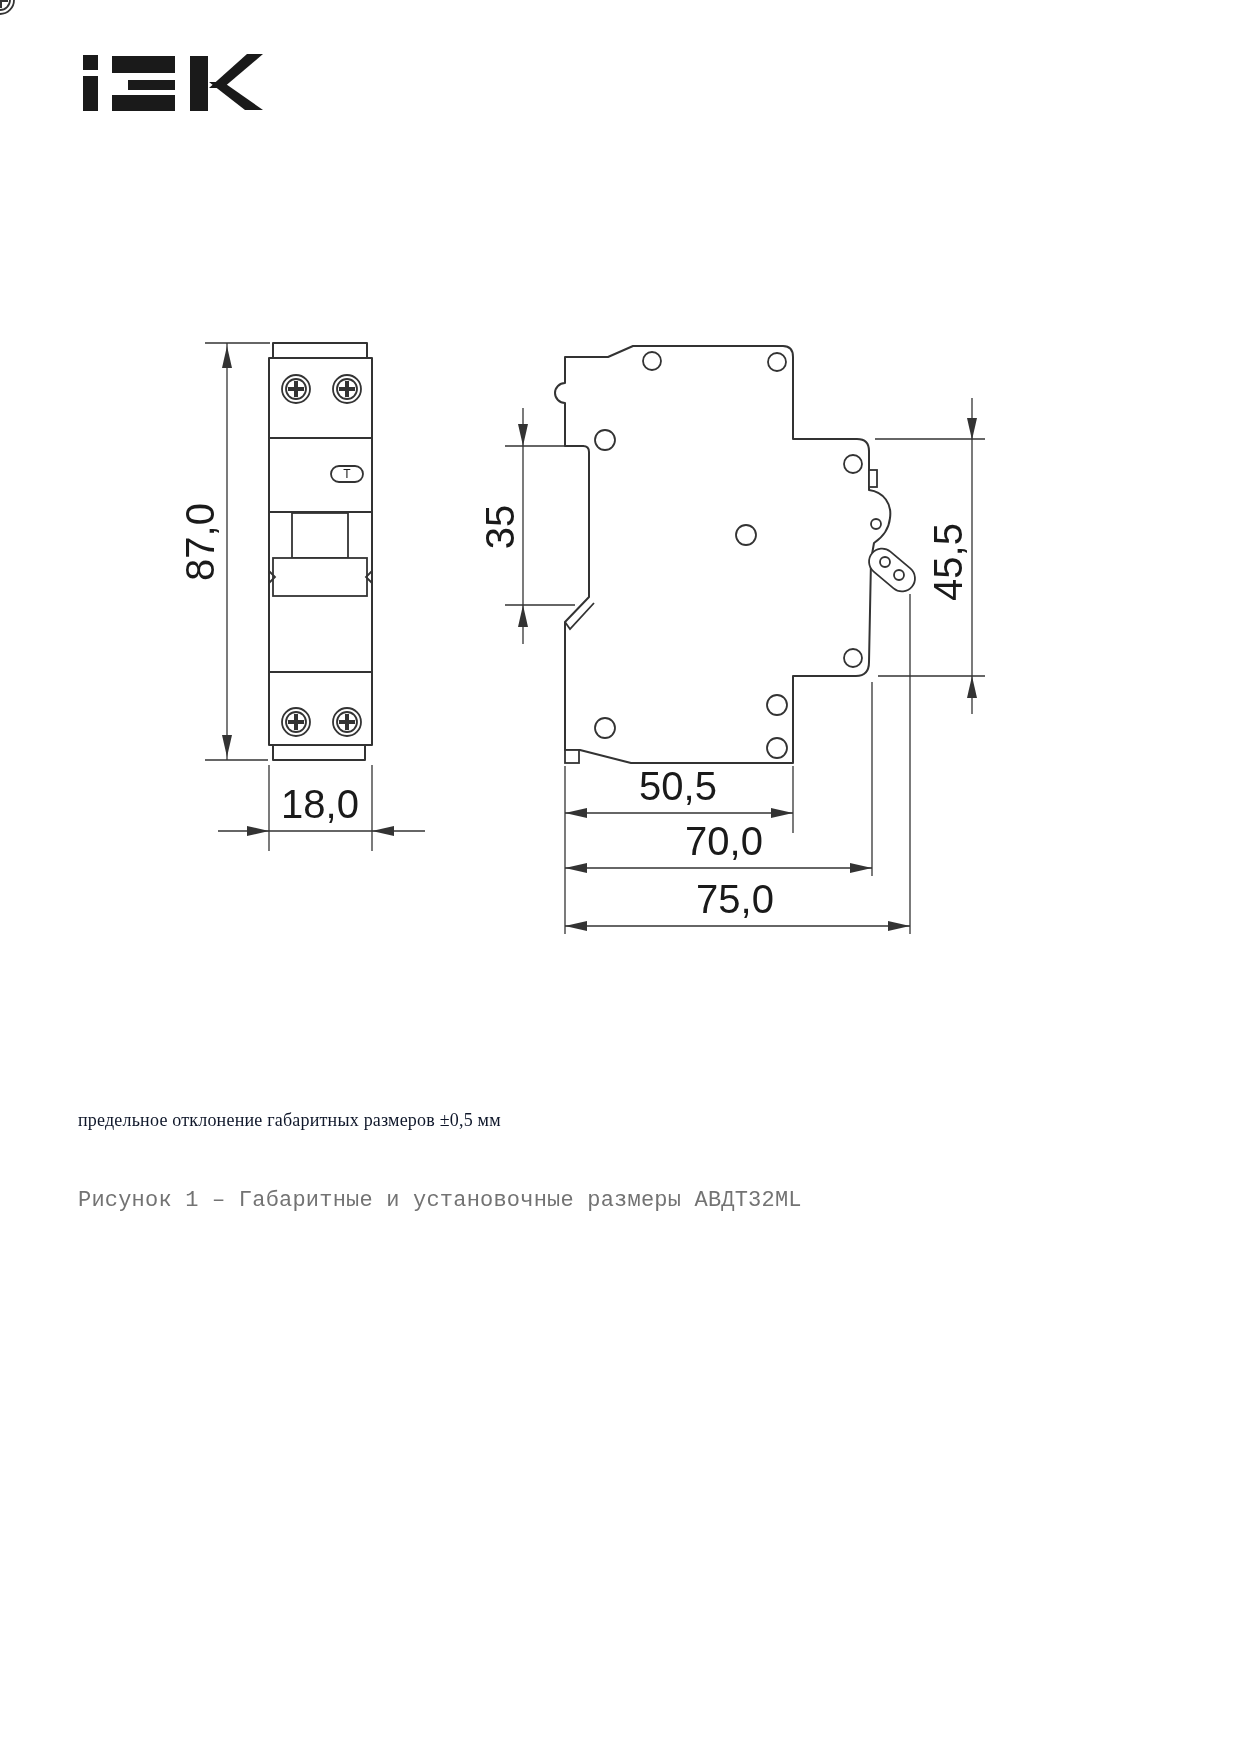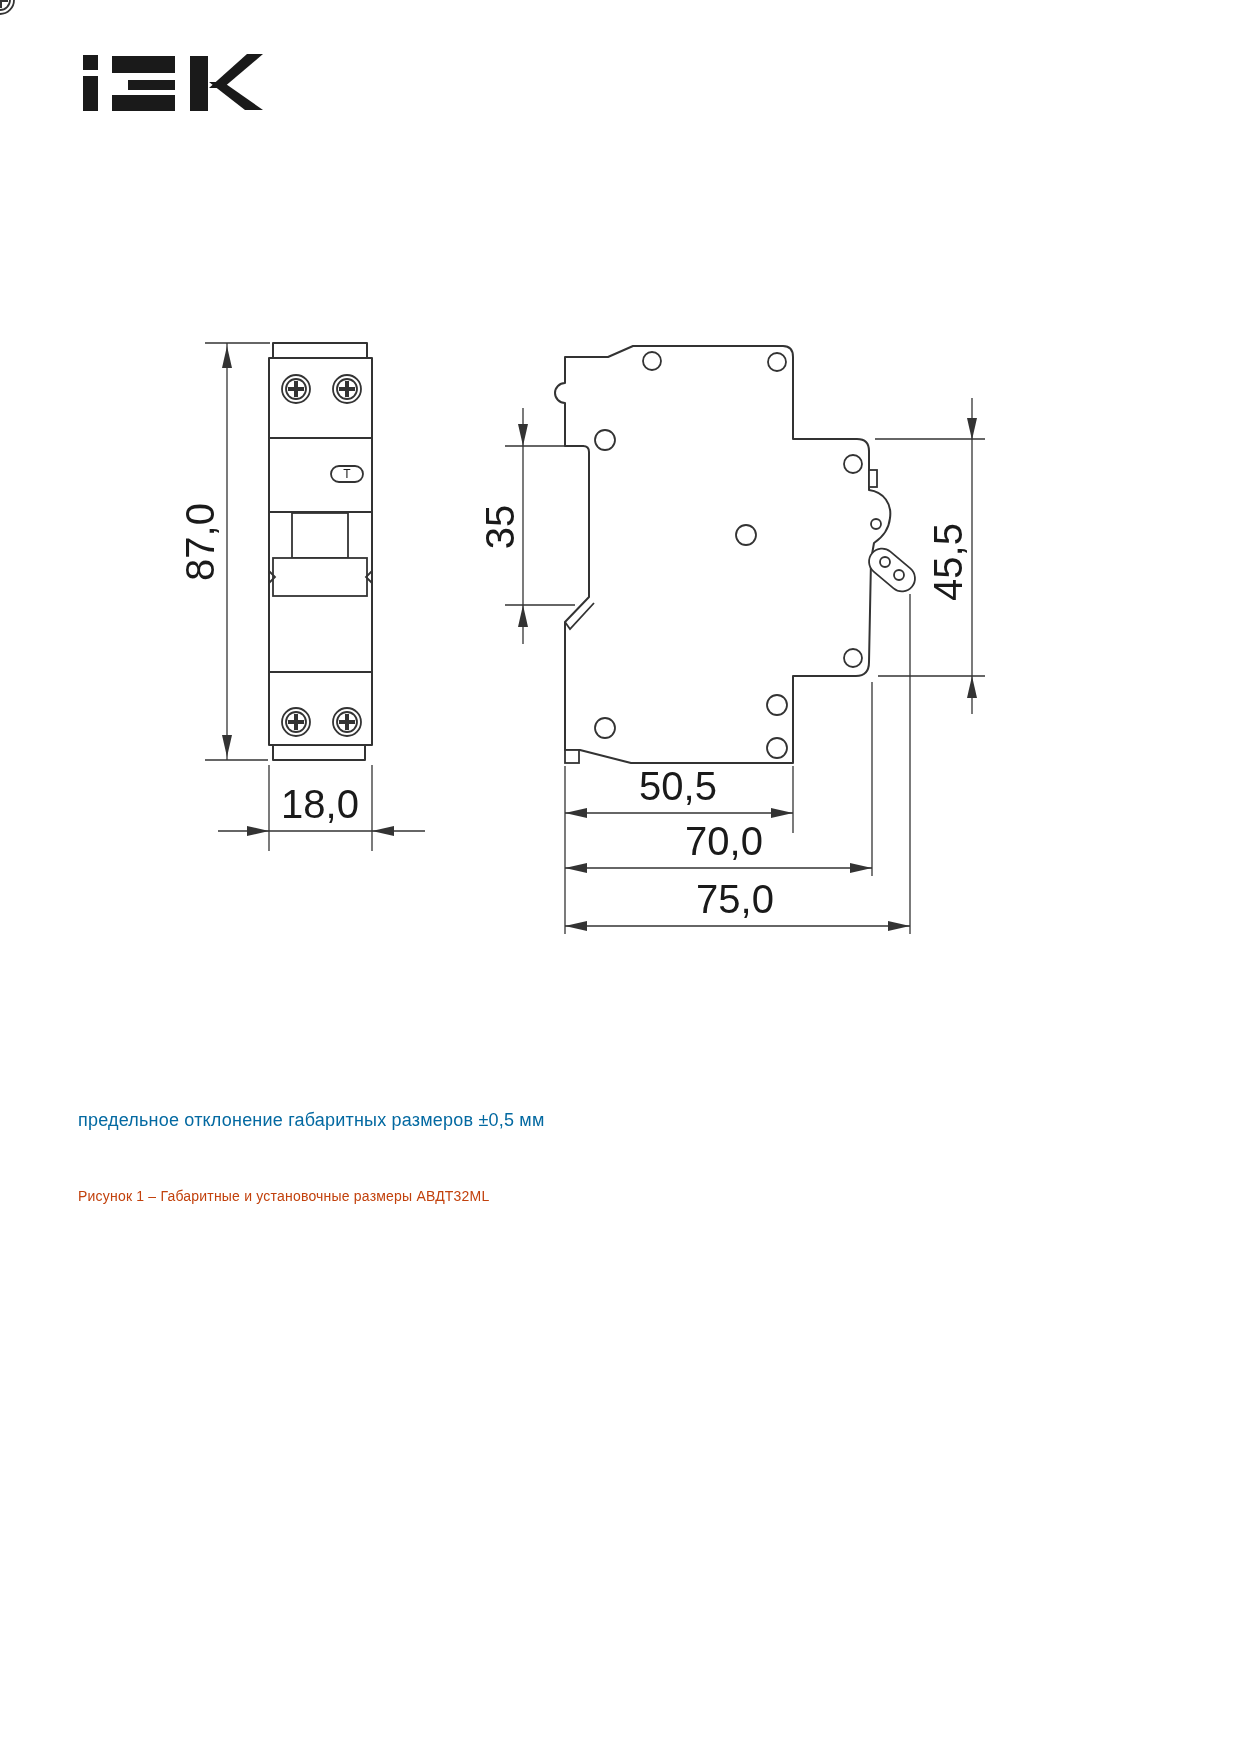--- a/index.html
+++ b/index.html
@@ -8,25 +8,25 @@
     width:1240px;
     height:1745px;
     background:#ffffff;
     font-family:"Liberation Sans", sans-serif;
     overflow:hidden;
   }
   .logo-svg{position:absolute;left:65px;top:46px;width:200px;height:70px;}
   .drawing-svg{position:absolute;left:0;top:0;width:1240px;height:1000px;}
   .note-text{
     position:absolute;left:78px;top:1110px;
-    font-size:18px;color:#0369a1;letter-spacing:0.2px;
+    font-size:18px;color:#0f172a;letter-spacing:0.2px;font-family:Liberation Serif, serif;
   }
   .caption-text{
     position:absolute;left:78px;top:1188px;
-    font-size:14px;color:#c2410c;letter-spacing:0.2px;
+    font-size:22px;color:#737373;letter-spacing:0.2px;font-family:Liberation Mono, monospace;
   }
   .outline{fill:#ffffff;stroke:#333333;stroke-width:2;stroke-linejoin:round;}
   .detail{fill:none;stroke:#333333;stroke-width:1.8;}
   .detail-fill{fill:#ffffff;stroke:#333333;stroke-width:1.8;}
   .dim{stroke:#333333;stroke-width:1.3;fill:none;}
   .arrow{fill:#333333;stroke:none;}
   .dim-label{fill:#1a1a1a;font-size:40px;font-family:"Liberation Sans", sans-serif;}
   .btn-label{fill:#1a1a1a;font-size:12px;font-family:"Liberation Sans", sans-serif;}
   .logo-shape{fill:#1a1a1a;}
 </style>

